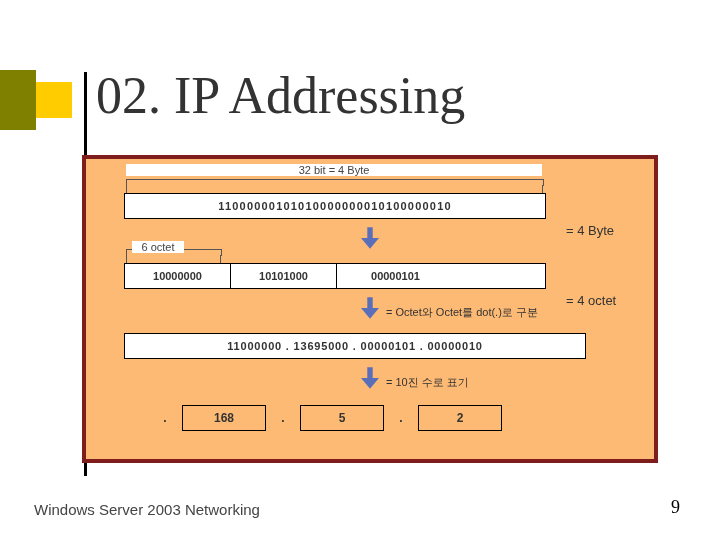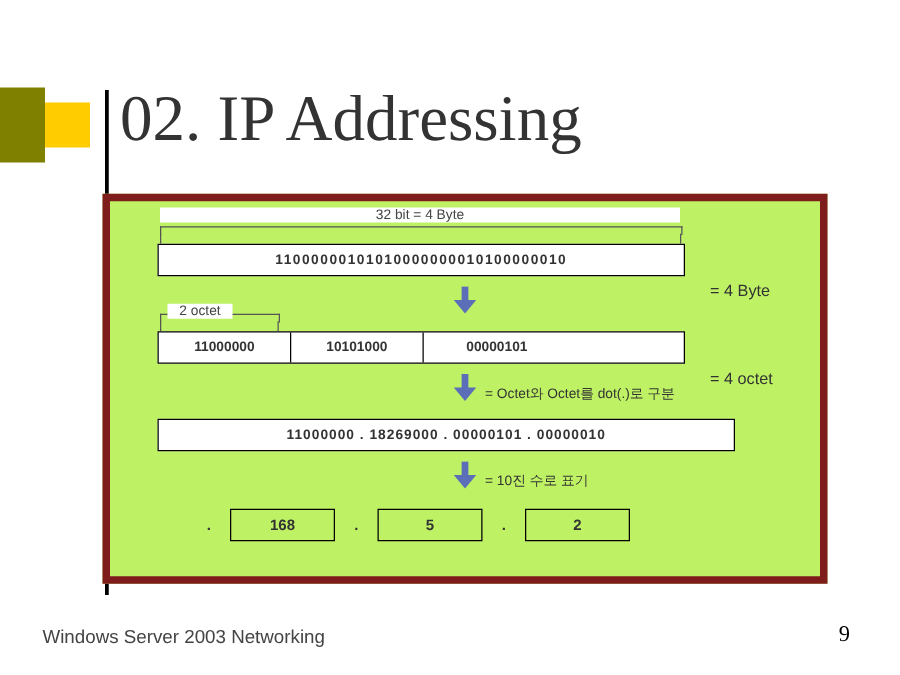--- a/index.html
+++ b/index.html
@@ -30,22 +30,22 @@
     top: 66px;
     font-size: 52px;
     color: #333;
   }
   .diagram {
     position: absolute;
     left: 82px;
     top: 155px;
     width: 568px;
     height: 300px;
-    border: 6px solid #7f1d1d;
-    background: #bef264;
+    border: 4px solid #7f1d1d;
+    background: #fdba74;
     font-family: Verdana, "Malgun Gothic", sans-serif;
     font-size: 11px;
     color: #333;
   }
   .bracket-label {
     position: absolute;
     text-align: center;
     color: #444;
   }
   .bracket-top {
@@ -147,40 +147,40 @@
     </div>
     <div class="side-label" style="left:480px; top:40px;">= 4 Byte</div>
 
     <div class="arrow-container" style="top:68px;">
       <svg class="arrow" viewBox="0 0 20 24">
         <path d="M7 0 L13 0 L13 12 L20 12 L10 24 L0 12 L7 12 Z"></path>
       </svg>
     </div>
 
     <div class="bracket-top" style="left:40px; top:90px; width:94px;"></div>
-    <div class="bracket-label" style="left:46px; top:82px; width:52px; background:#fff;">2 octet</div>
+    <div class="bracket-label" style="left:46px; top:82px; width:52px; background:#fff;">6 octet</div>
     <div class="bracket-drop" style="left:40px; top:96px;"></div>
     <div class="bracket-drop" style="left:134px; top:96px;"></div>
 
     <div class="row" style="top:104px; width:420px;">
-      <div class="cell" style="width:105px;">11000000</div>
+      <div class="cell" style="width:105px;">10000000</div>
       <div class="cell" style="width:105px;">10101000</div>
       <div class="cell" style="width:117px;">00000101</div>
     </div>
     <div class="side-label" style="left:480px; top:110px;">= 4 octet</div>
 
     <div class="arrow-container" style="top:138px;">
       <svg class="arrow" viewBox="0 0 20 24">
         <path d="M7 0 L13 0 L13 12 L20 12 L10 24 L0 12 L7 12 Z"></path>
       </svg>
     </div>
     <div class="mid-label" style="left:300px; top:146px;">= Octet와 Octet를 dot(.)로 구분</div>
 
     <div class="row" style="top:174px; width:460px;">
-      <div class="cell" style="width:460px; letter-spacing:0.8px;">11000000 . 18269000 . 00000101 . 00000010</div>
+      <div class="cell" style="width:460px; letter-spacing:0.8px;">11000000 . 13695000 . 00000101 . 00000010</div>
     </div>
 
     <div class="arrow-container" style="top:208px;">
       <svg class="arrow" viewBox="0 0 20 24">
         <path d="M7 0 L13 0 L13 12 L20 12 L10 24 L0 12 L7 12 Z"></path>
       </svg>
     </div>
     <div class="mid-label" style="left:300px; top:216px;">= 10진 수로  표기</div>
 
     <div style="position:absolute; left:62px; top:246px; width:420px; height:26px; display:flex; align-items:center; font-weight:bold; font-size:12px;">

